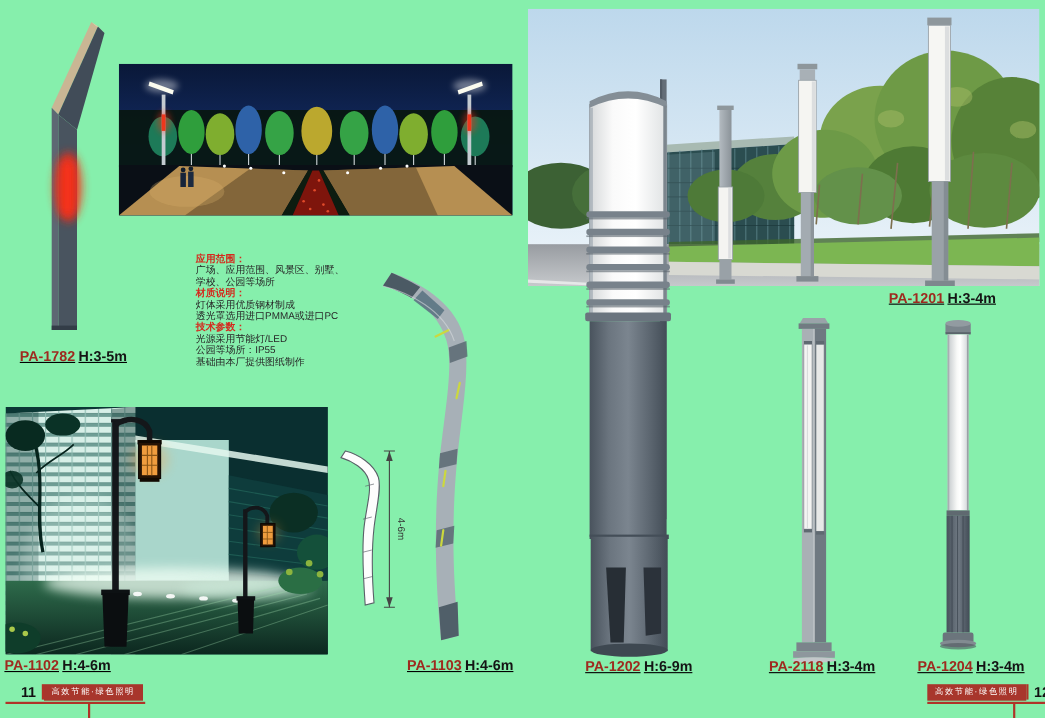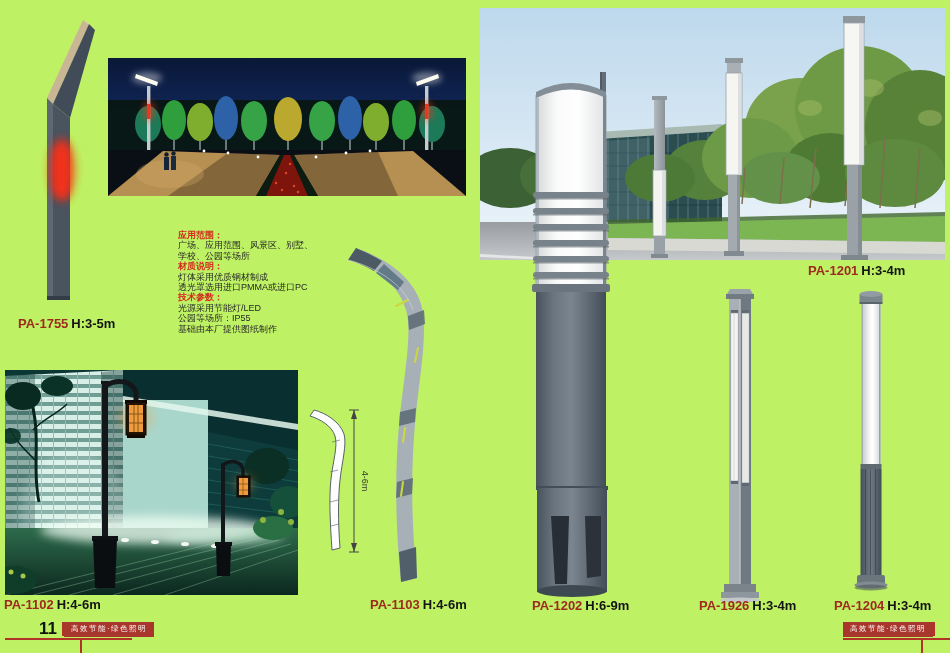--- a/index.html
+++ b/index.html
@@ -1,25 +1,25 @@
 <!DOCTYPE html>
 <html><head>
 <meta charset="utf-8">
 <style>
   html,body{margin:0;padding:0;background:#e8e8e8;}
-  .page{position:relative;width:950px;height:653px;background:#bef264;overflow:hidden;
+  .page{position:relative;width:950px;height:653px;background:#86efac;overflow:hidden;
         font-family:"Liberation Sans","DejaVu Sans",sans-serif;}
   .abs{position:absolute;}
-  .plabel{position:absolute;font-size:13px;font-weight:bold;white-space:nowrap;z-index:5;}
+  .plabel{position:absolute;font-size:13px;font-weight:bold;white-space:nowrap;z-index:5;text-decoration:underline;}
   .plabel .code{color:#9e2a1f;}
   .plabel .h{color:#141414;margin-left:3px;}
   .specs{position:absolute;left:178px;top:230px;width:160px;font-size:9px;line-height:10.4px;color:#272727;z-index:4;}
   .specs .hd{color:#d42a1e;font-weight:bold;}
   .footer{position:absolute;display:flex;align-items:center;height:16px;z-index:6;}
-  .pgnum{font-size:17px;font-weight:bold;color:#111;padding:0 5px;margin-left:20px;}
+  .pgnum{font-size:13px;font-weight:bold;color:#111;padding:0 5px;}
   .vdiv{width:2px;height:14px;background:#b03328;display:inline-block;}
   .slogan{background:#a8362c;color:#fff;font-size:7.5px;font-weight:normal;letter-spacing:1.5px;
           padding:2.5px 7px;white-space:nowrap;}
   .redline{position:absolute;height:2px;background:#b03328;z-index:6;}
   .redtick{position:absolute;width:2px;height:13px;background:#b03328;z-index:6;}
 </style>
 </head>
 <body>
 
 <div class="page">
@@ -409,36 +409,36 @@
     <rect x="7.5" y="181" width="21" height="106" fill="url(#poleLg)"></rect>
     <rect x="12" y="181" width="1" height="106" fill="#39434d" opacity="0.7"></rect>
     <rect x="17" y="181" width="1" height="106" fill="#39434d" opacity="0.7"></rect>
     <rect x="22" y="181" width="1" height="106" fill="#39434d" opacity="0.7"></rect>
     <rect x="4" y="287" width="28" height="9" rx="2" fill="#6b757c"></rect>
     <ellipse cx="18" cy="297" rx="16.5" ry="3.5" fill="#828b91"></ellipse>
     <ellipse cx="18" cy="299.5" rx="16.5" ry="3" fill="#4e575e" opacity="0.6"></ellipse>
   </svg>
 
   <div class="plabel" style="left:18px;top:316px">
-    <span class="code">PA-1755</span><span class="h">H:3-5m</span>
+    <span class="code">PA-1782</span><span class="h">H:3-5m</span>
   </div>
   <div class="plabel" style="left:808px;top:263px">
     <span class="code">PA-1201</span><span class="h">H:3-4m</span>
   </div>
   <div class="plabel" style="left:4px;top:597px">
     <span class="code">PA-1102</span><span class="h">H:4-6m</span>
   </div>
   <div class="plabel" style="left:370px;top:597px">
     <span class="code">PA-1103</span><span class="h">H:4-6m</span>
   </div>
   <div class="plabel" style="left:532px;top:598px">
     <span class="code">PA-1202</span><span class="h">H:6-9m</span>
   </div>
   <div class="plabel" style="left:699px;top:598px">
-    <span class="code">PA-1926</span><span class="h">H:3-4m</span>
+    <span class="code">PA-2118</span><span class="h">H:3-4m</span>
   </div>
   <div class="plabel" style="left:834px;top:598px">
     <span class="code">PA-1204</span><span class="h">H:3-4m</span>
   </div>
 
   <div class="footer" style="left:14px;top:621px">
     <span class="pgnum">11</span>
     <span class="vdiv"></span>
     <span class="slogan">高效节能·绿色照明</span>
   </div>

